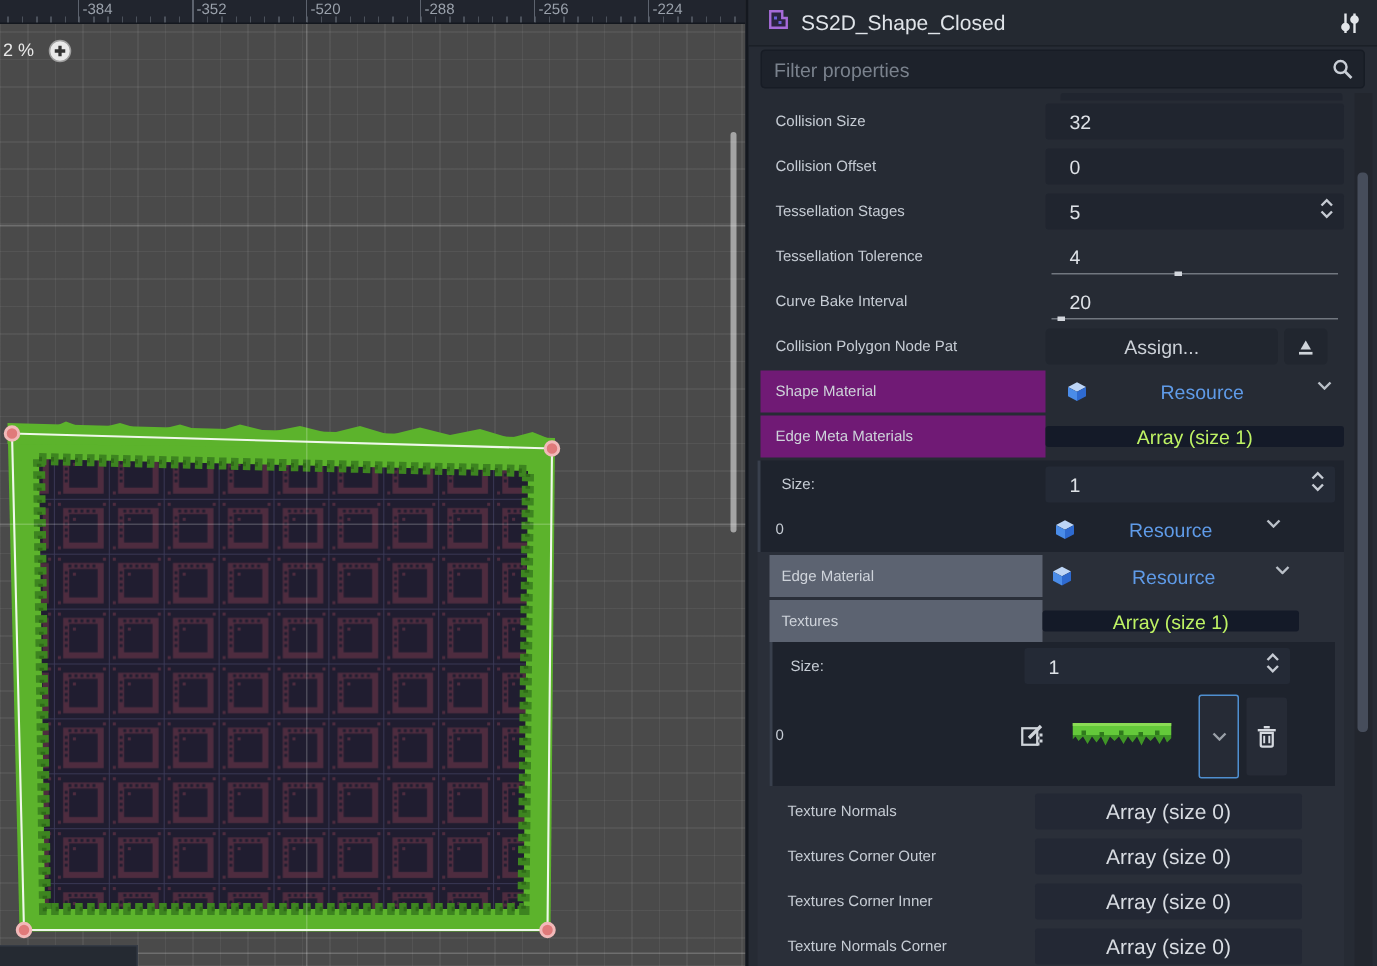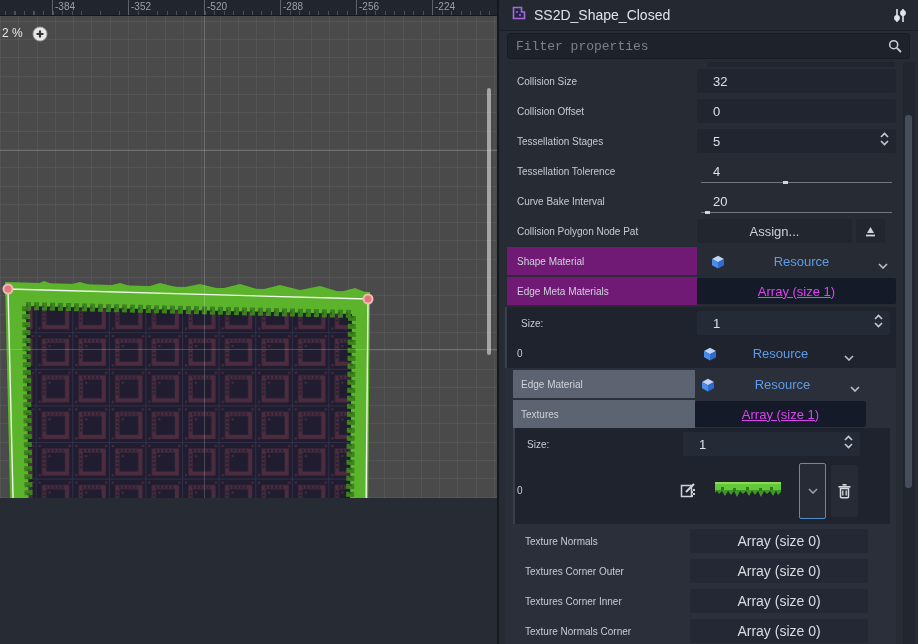--- a/index.html
+++ b/index.html
@@ -1,21 +1,21 @@
 <!DOCTYPE html>
 <html><head>
 <meta charset="utf-8">
 <style>
   * { margin:0; padding:0; box-sizing:border-box; }
   html,body { width:918px; height:644px; overflow:hidden; background:#262b34;
               font-family:"Liberation Sans","DejaVu Sans",sans-serif; }
   .abs { position:absolute; }
 
   
-  #viewport { left:0; top:0; width:497px; height:498px; background:#4a4a4a; overflow:hidden; }
+  #viewport { left:0; top:0; width:497px; height:644px; background:#4a4a4a; overflow:hidden; }
   #ruler { left:0; top:0; width:497px; height:16px; background:#21252e;
     border-bottom:1px solid #14181f;
     background-image:
       repeating-linear-gradient(90deg, transparent 0 52px, #5d636e 52px 53px, transparent 53px 76px),
       repeating-linear-gradient(90deg, transparent 0 5px, #4b515b 5px 6px, transparent 6px 9.5px);
     background-size:100% 100%, 100% 5px;
     background-position:0 0, 0 11px;
     background-repeat:no-repeat; }
   .ruler-label { position:absolute; top:1px; font-size:10px; color:#9aa1ab; }
   #canvas { left:0; top:16px; width:497px; height:628px;
@@ -36,41 +36,41 @@
   
   #inspector { left:497px; top:0; width:421px; height:644px; background:#262b34;
     border-left:2px solid #14181f; }
   #insp-header { left:0; top:0; width:421px; height:31px; background:#242931;
     border-bottom:1px solid #1b2027; display:flex; align-items:center; padding:0 12px; gap:7px; }
   #insp-title { color:#e0e4e9; font-size:14px; }
   #tune-btn { margin-left:auto; cursor:pointer; display:flex; }
   #filter-box { left:8px; top:33px; width:403px; height:26px; background:#1d222b;
     border:1px solid #171c25; border-radius:3px; display:flex; align-items:center; }
   #filter-input { flex:1; background:transparent; border:none; outline:none;
-    color:#bef264; font-size:13px; padding:0 8px; font-family:Liberation Mono, monospace; }
+    color:#bef264; font-size:13px; padding:0 8px; font-family:Liberation Sans, sans-serif; }
   #filter-input::placeholder { color:#7a828d; }
   #filter-box svg { margin-right:7px; }
 
   .row { position:absolute; left:8px; width:389px; height:28px; display:flex; align-items:center; }
   .plabel { color:#c6ccd4; font-size:10px; padding-left:10px; flex:0 0 190px; white-space:nowrap; overflow:hidden; }
   .hl { background:#701a75; color:#ced3da; align-self:stretch; display:flex; align-items:center; }
   .hl2 { background:#5c6371; }
   .val { position:relative; flex:1; height:28px; display:flex; align-items:center; }
   .field { position:relative; background:#20252f; border-radius:2px; height:24px;
     display:flex; align-items:center; color:#dde1e6; font-size:13px; padding-left:16px; width:100%; cursor:text; }
   .field.dark { background:#242a36; }
   .spinner { position:absolute; right:6px; top:5px; cursor:pointer; }
   .slider-line { position:absolute; left:4px; right:4px; bottom:2px; height:1px; background:#71777f; }
   .grabber { position:absolute; bottom:1px; width:5px; height:3px; background:#d2d6dc; }
   .btn { background:#21262f; border-radius:3px; height:24px; display:flex; align-items:center;
     justify-content:center; color:#ccd1d8; font-size:13px; cursor:pointer; }
-  .res-val { display:flex; align-items:flex-end; width:100%; cursor:pointer; position:relative; }
+  .res-val { display:flex; align-items:flex-start; width:100%; cursor:pointer; position:relative; }
   .res-text { color:#5f9be8; font-size:13px; flex:1; text-align:center; }
-  .arr-btn-blue { background:#141a28; border-radius:2px; height:26px; display:flex; align-items:center;
-    justify-content:center; color:#d946ef; font-size:13px; width:100%; cursor:pointer;text-decoration:underline; }
+  .arr-btn-blue { background:#141a28; border-radius:2px; height:14px; display:flex; align-items:center;
+    justify-content:center; color:#bef264; font-size:13px; width:100%; cursor:pointer; }
   .arr-btn-grey { background:#232834; border-radius:2px; height:24px; display:flex; align-items:center;
     justify-content:center; color:#d8dce2; font-size:14px; cursor:pointer; }
   .nestbg { position:absolute; background:#1e232d; border-left:2px solid #39404d; }
   #section2 { position:absolute; left:6px; top:368px; width:391px; height:276px; background:#2a2f39; }
   #insp-scroll-track { left:404px; top:62px; width:12px; height:582px; background:#22262e; }
   #insp-scroll-thumb { left:406px; top:115px; width:7px; height:373px; background:#464d5b; border-radius:3px; cursor:grab; }
   .iconbtn { background:#262b36; border-radius:2px; display:flex; align-items:center; justify-content:center; cursor:pointer; }
 </style>
 </head>
 <body>

